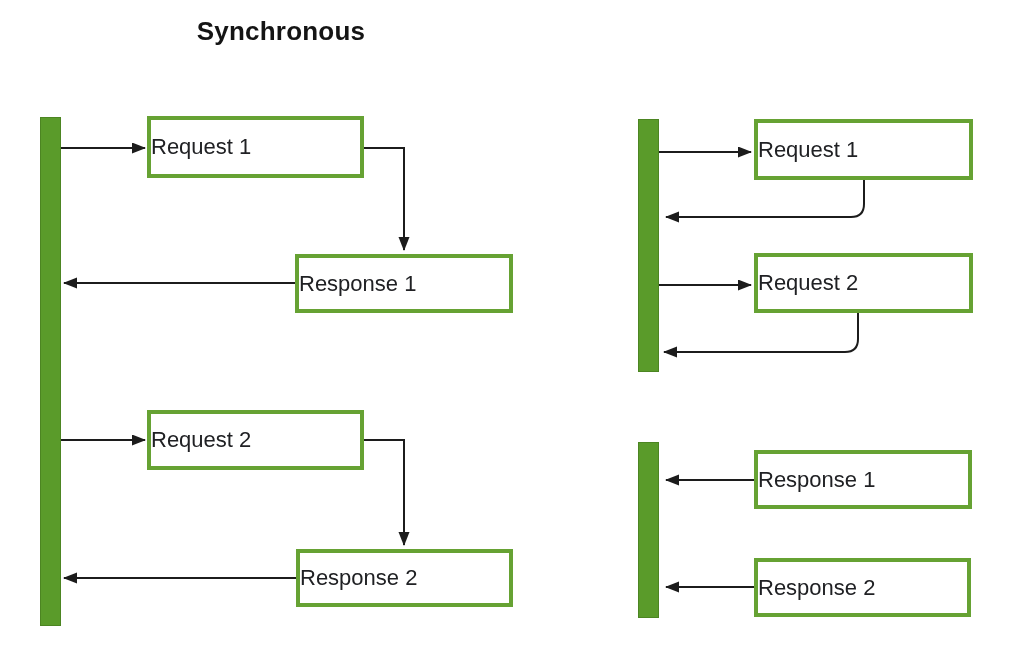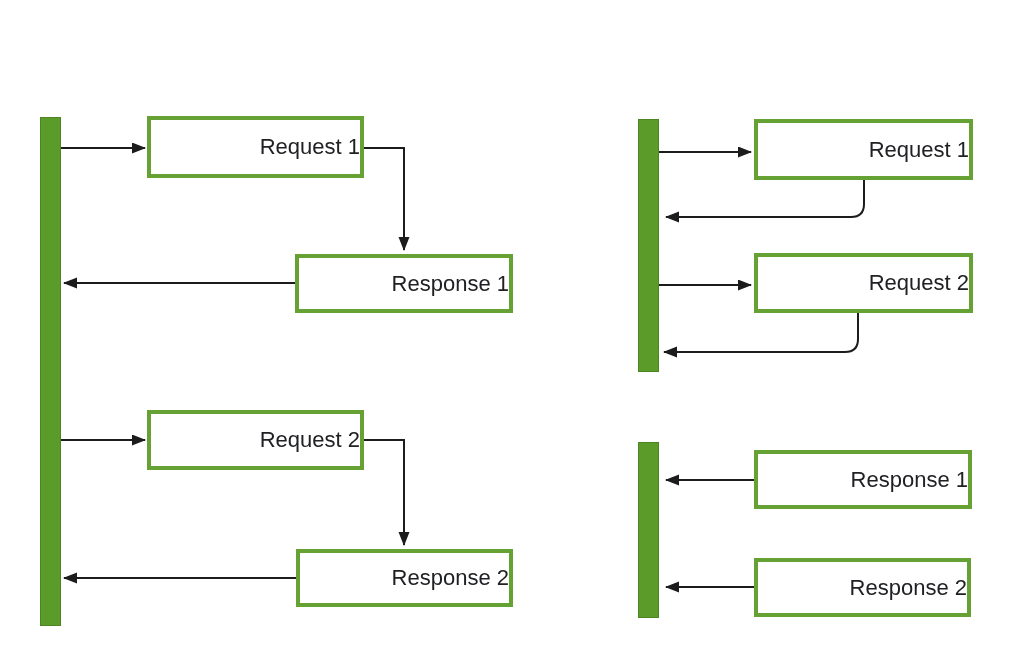--- a/index.html
+++ b/index.html
@@ -25,21 +25,21 @@
     font-size:26px;font-weight:700;color:var(--title-color);
     letter-spacing:0.2px;
   }
   .bar{
     position:absolute;background:var(--bar-fill);
     border:1px solid var(--bar-border);box-sizing:border-box;
   }
   .node{
     position:absolute;background:var(--box-fill);
     border:4px solid var(--box-border);box-sizing:border-box;
-    display:flex;align-items:center;justify-content:flex-end;
+    display:flex;align-items:center;justify-content:flex-start;
   }
   .node .label{
     font-size:22px;color:var(--text-color);white-space:nowrap;
   }
 </style>
 </head>
 <body>
 
 <div class="canvas">
 
@@ -58,20 +58,21 @@
     <path class="line" d="M296 578 H64" marker-end="url(#ah)"></path>
 
     <path class="line" d="M659 152 H751" marker-end="url(#ah)"></path>
     <path class="line" d="M864 180 V204 Q864 217 851 217 H666" marker-end="url(#ah)"></path>
     <path class="line" d="M659 285 H751" marker-end="url(#ah)"></path>
     <path class="line" d="M858 313 V339 Q858 352 845 352 H664" marker-end="url(#ah)"></path>
     <path class="line" d="M754 480 H666" marker-end="url(#ah)"></path>
     <path class="line" d="M754 587 H666" marker-end="url(#ah)"></path>
   </svg>
 
+  <div class="title" style="left:131px;top:16px;">Synchronous</div>
 
   <div class="bar" style="left:40px;top:117px;width:21px;height:509px;"></div>
   <div class="bar" style="left:638px;top:119px;width:21px;height:253px;"></div>
   <div class="bar" style="left:638px;top:442px;width:21px;height:176px;"></div>
 
   <div class="node" style="left:147px;top:116px;width:217px;height:62px;">
     <span class="label">Request 1</span>
   </div>
   <div class="node" style="left:295px;top:254px;width:218px;height:59px;">
     <span class="label">Response 1</span>

